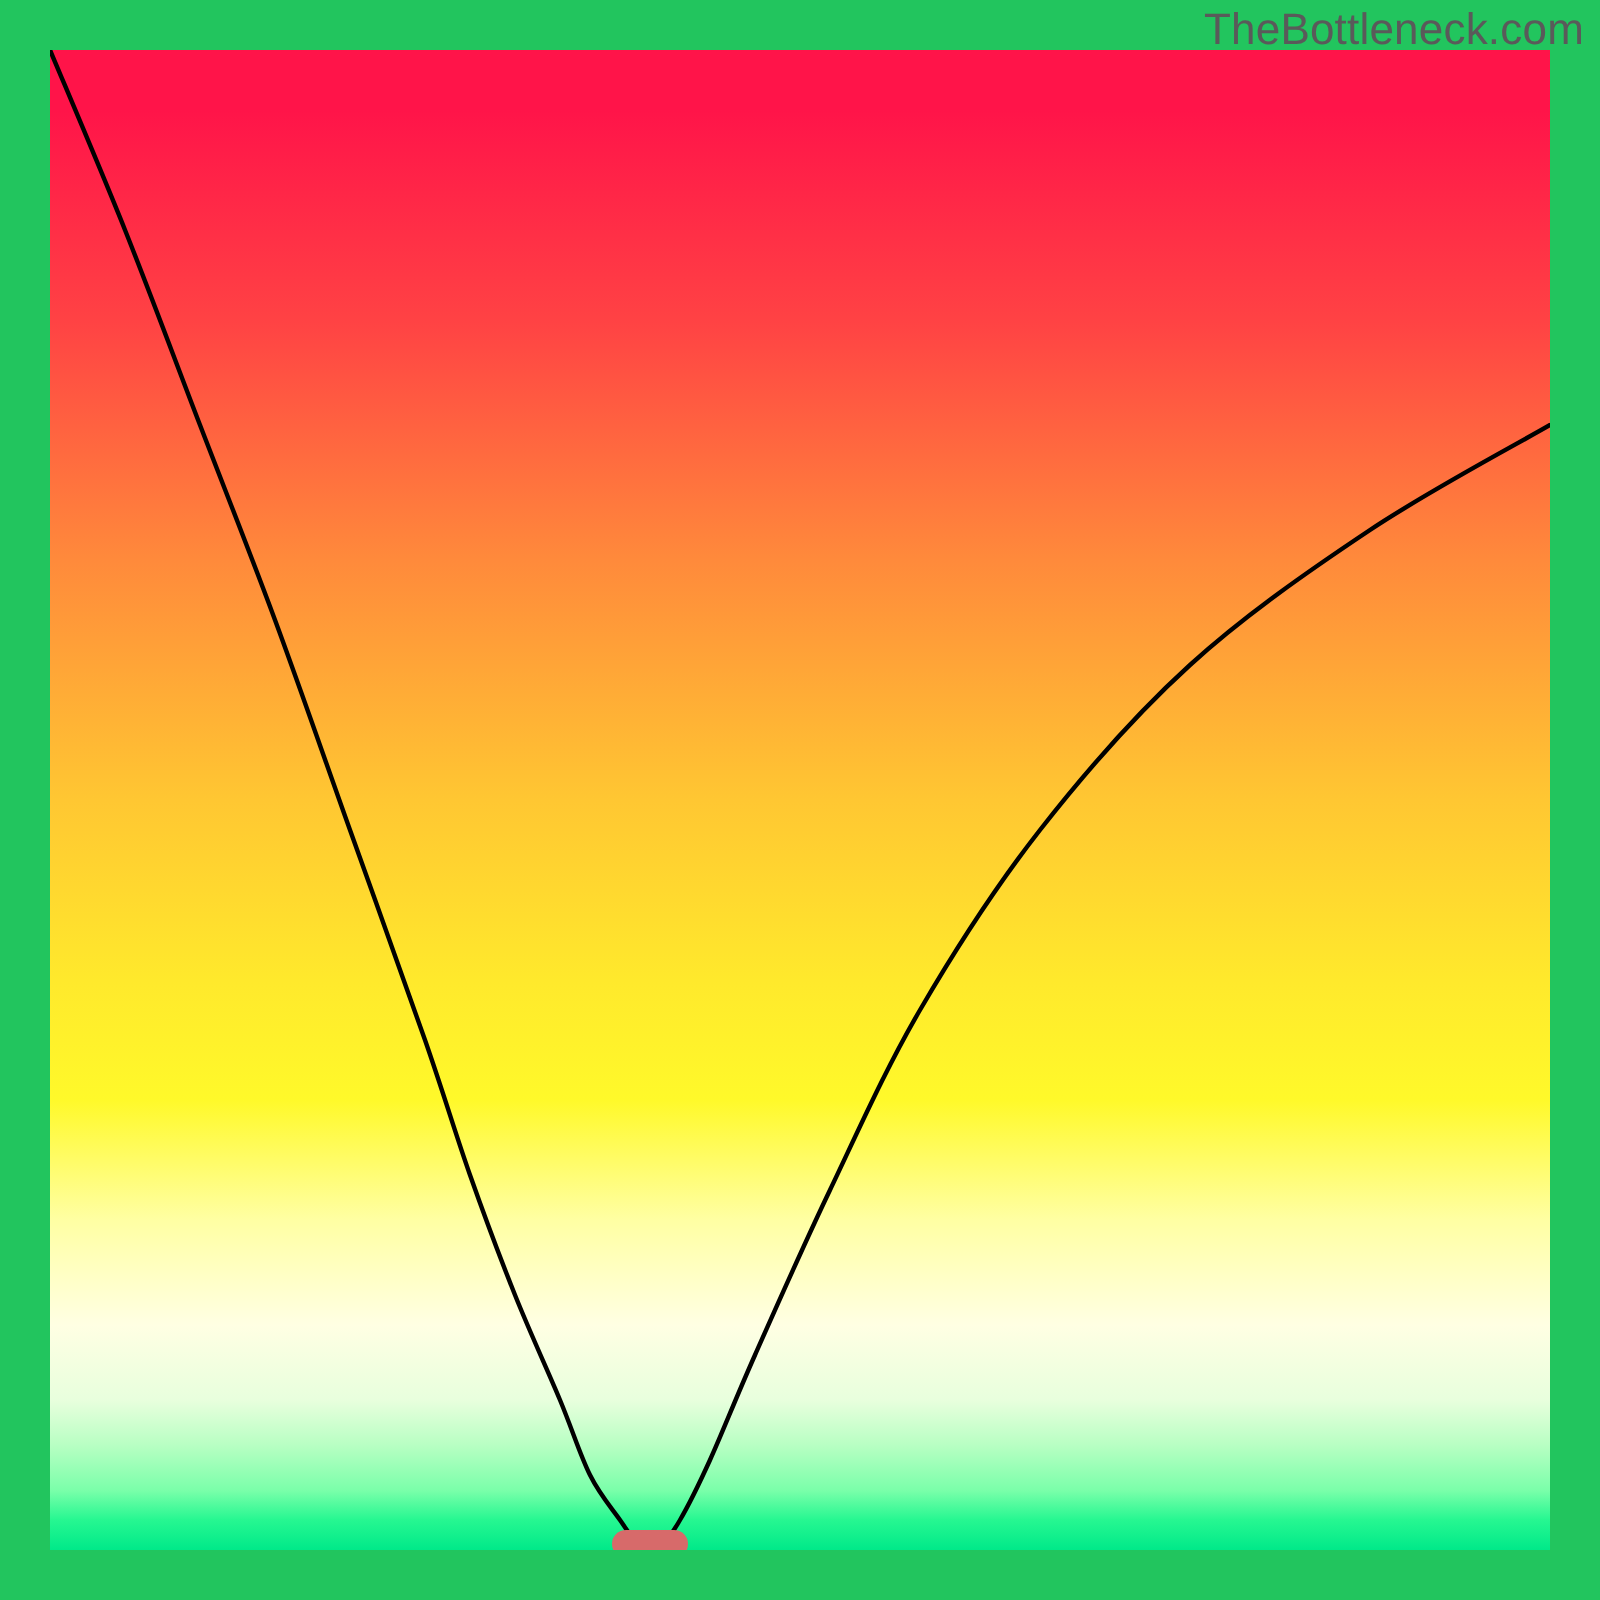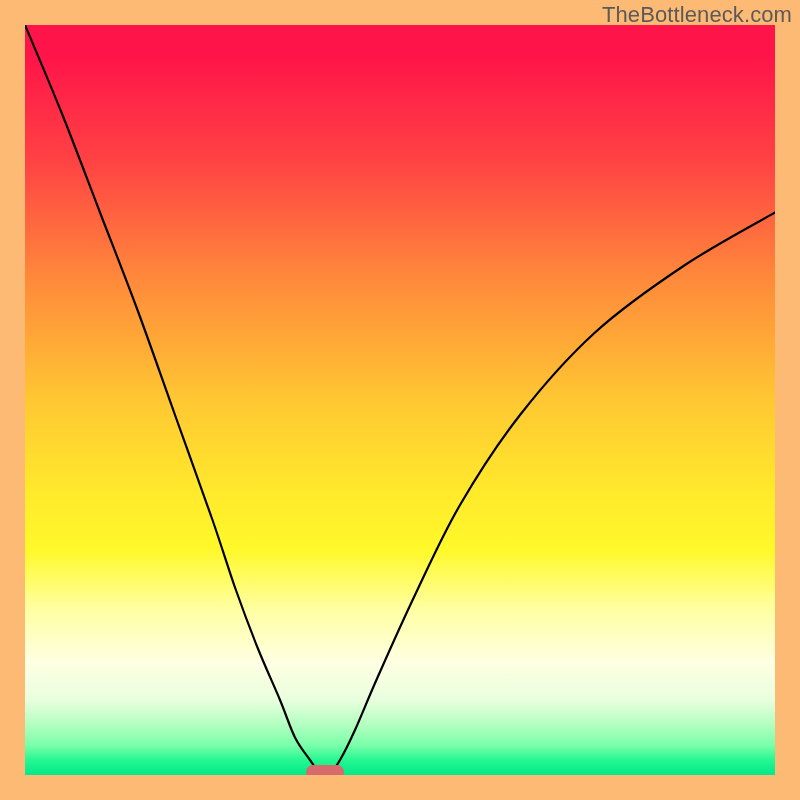--- a/index.html
+++ b/index.html
@@ -2,21 +2,21 @@
 <html><head>
 <meta charset="utf-8">
 <style>
   * { margin: 0; padding: 0; box-sizing: border-box; }
   html, body { width: 800px; height: 800px; overflow: hidden; }
   body { background: #000; position: relative; font-family: Arial, Helvetica, sans-serif; }
 
   .frame {
     position: absolute;
     inset: 0;
-    background: #fdba74;
+    background: #22c55e;
   }
 
   .plot {
     position: absolute;
     left: 25px;
     top: 25px;
     width: 750px;
     height: 750px;
     background: linear-gradient(
       to bottom,

